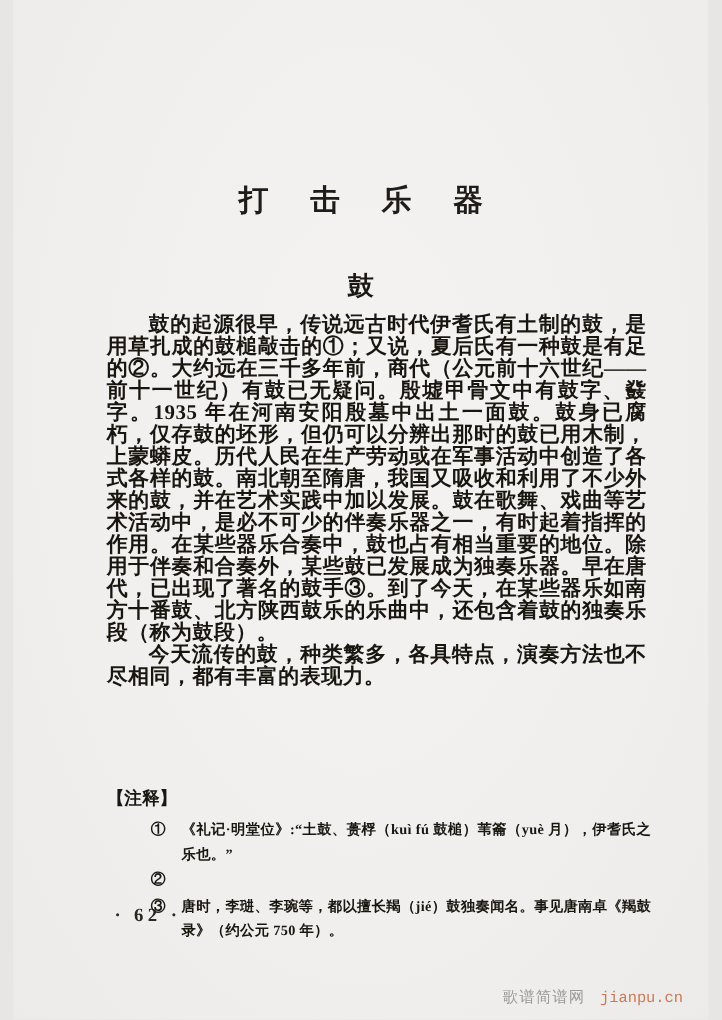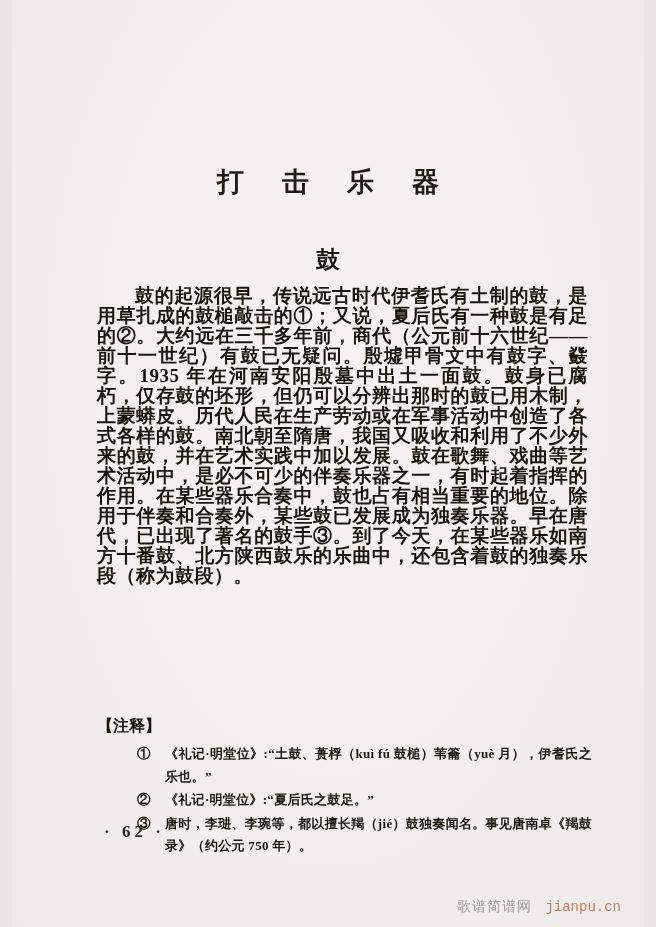--- a/index.html
+++ b/index.html
@@ -115,33 +115,33 @@
 <body>
 
 <div class="page">
 
   <h1 class="title">打击乐器</h1>
 
   <h2 class="subtitle">鼓</h2>
 
   <div class="body-text">
     <p>鼓的起源很早，传说远古时代伊耆氏有土制的鼓，是用草扎成的鼓槌敲击的①；又说，夏后氏有一种鼓是有足的②。大约远在三千多年前，商代（公元前十六世纪——前十一世纪）有鼓已无疑问。殷墟甲骨文中有鼓字、鼗字。1935 年在河南安阳殷墓中出土一面鼓。鼓身已腐朽，仅存鼓的坯形，但仍可以分辨出那时的鼓已用木制，上蒙蟒皮。历代人民在生产劳动或在军事活动中创造了各式各样的鼓。南北朝至隋唐，我国又吸收和利用了不少外来的鼓，并在艺术实践中加以发展。鼓在歌舞、戏曲等艺术活动中，是必不可少的伴奏乐器之一，有时起着指挥的作用。在某些器乐合奏中，鼓也占有相当重要的地位。除用于伴奏和合奏外，某些鼓已发展成为独奏乐器。早在唐代，已出现了著名的鼓手③。到了今天，在某些器乐如南方十番鼓、北方陕西鼓乐的乐曲中，还包含着鼓的独奏乐段（称为鼓段）。</p>
+    <p>今天流传的鼓，种类繁多，各具特点，演奏方法也不尽相同，都有丰富的表现力。</p>
   </div>
 
   <div class="notes">
     <div class="notes-header">【注释】</div>
 
     <div class="note-item">
       <span class="note-num">①</span>
       <span class="note-text">《礼记·明堂位》:“土鼓、蒉桴（kuì fú 鼓槌）苇籥（yuè 月），伊耆氏之乐也。”</span>
     </div>
 
     <div class="note-item">
       <span class="note-num">②</span>
-      <span class="note-text">《礼记·明堂位》:“夏后氏之鼓足。”</span>
     </div>
 
     <div class="note-item">
       <span class="note-num">③</span>
       <span class="note-text">唐时，李琎、李琬等，都以擅长羯（jié）鼓独奏闻名。事见唐南卓《羯鼓录》（约公元 750 年）。</span>
     </div>
   </div>
 
   <div class="page-number">· 62 ·</div>
 

